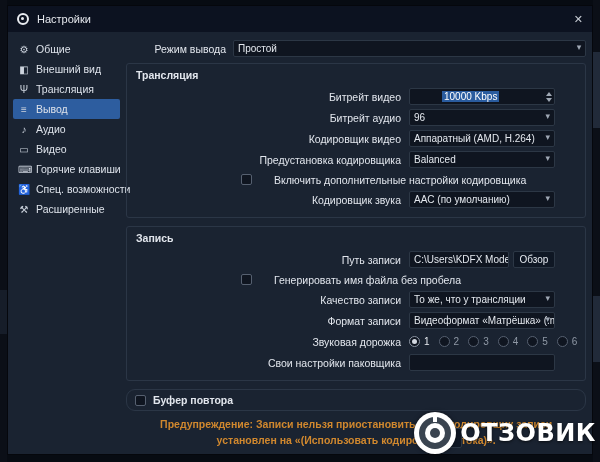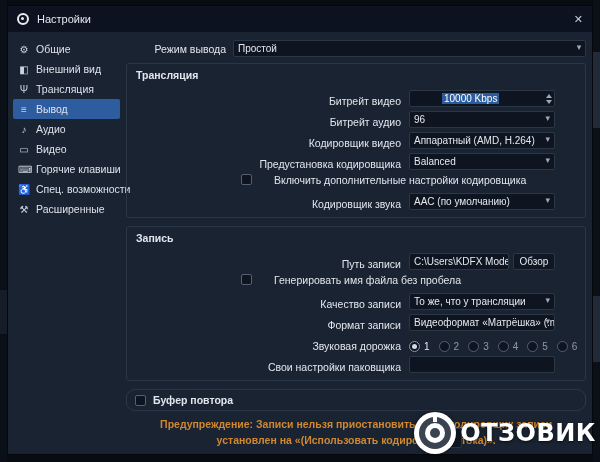--- a/index.html
+++ b/index.html
@@ -57,21 +57,21 @@
   .mode-row{display:flex;align-items:center;height:19px;margin-bottom:5px;}
   .mlbl{width:100px;text-align:right;padding-right:7px;flex:0 0 100px;}
   .mode-fld{flex:1;}
 
   .group{
     border:1px solid #2b3646;border-radius:3px;
     padding:4px 8px 7px 8px;margin-bottom:8px;box-sizing:border-box;
   }
   .group-title{font-weight:bold;font-size:10.5px;margin:1px 0 5px 1px;}
 
-  .frow{display:flex;align-items:flex-end;height:21px;}
+  .frow{display:flex;align-items:center;height:21px;}
   .lbl{width:274px;flex:0 0 274px;text-align:right;padding-right:8px;box-sizing:border-box;white-space:nowrap;}
   .fld{width:146px;flex:0 0 146px;box-sizing:border-box;}
 
   .dropdown,.textfield,.spinbox{
     background:#0f1520;border:1px solid #2c3745;border-radius:2px;height:17px;
     display:flex;align-items:center;padding:0 4px;box-sizing:border-box;
     color:#e4e8ee;font-size:10px;position:relative;overflow:hidden;white-space:nowrap;
   }
   .dd-arrow{position:absolute;right:4px;top:1px;color:#9fa8b4;font-size:9px;}
   .spinbox{padding-right:2px;padding-left:32px;}

